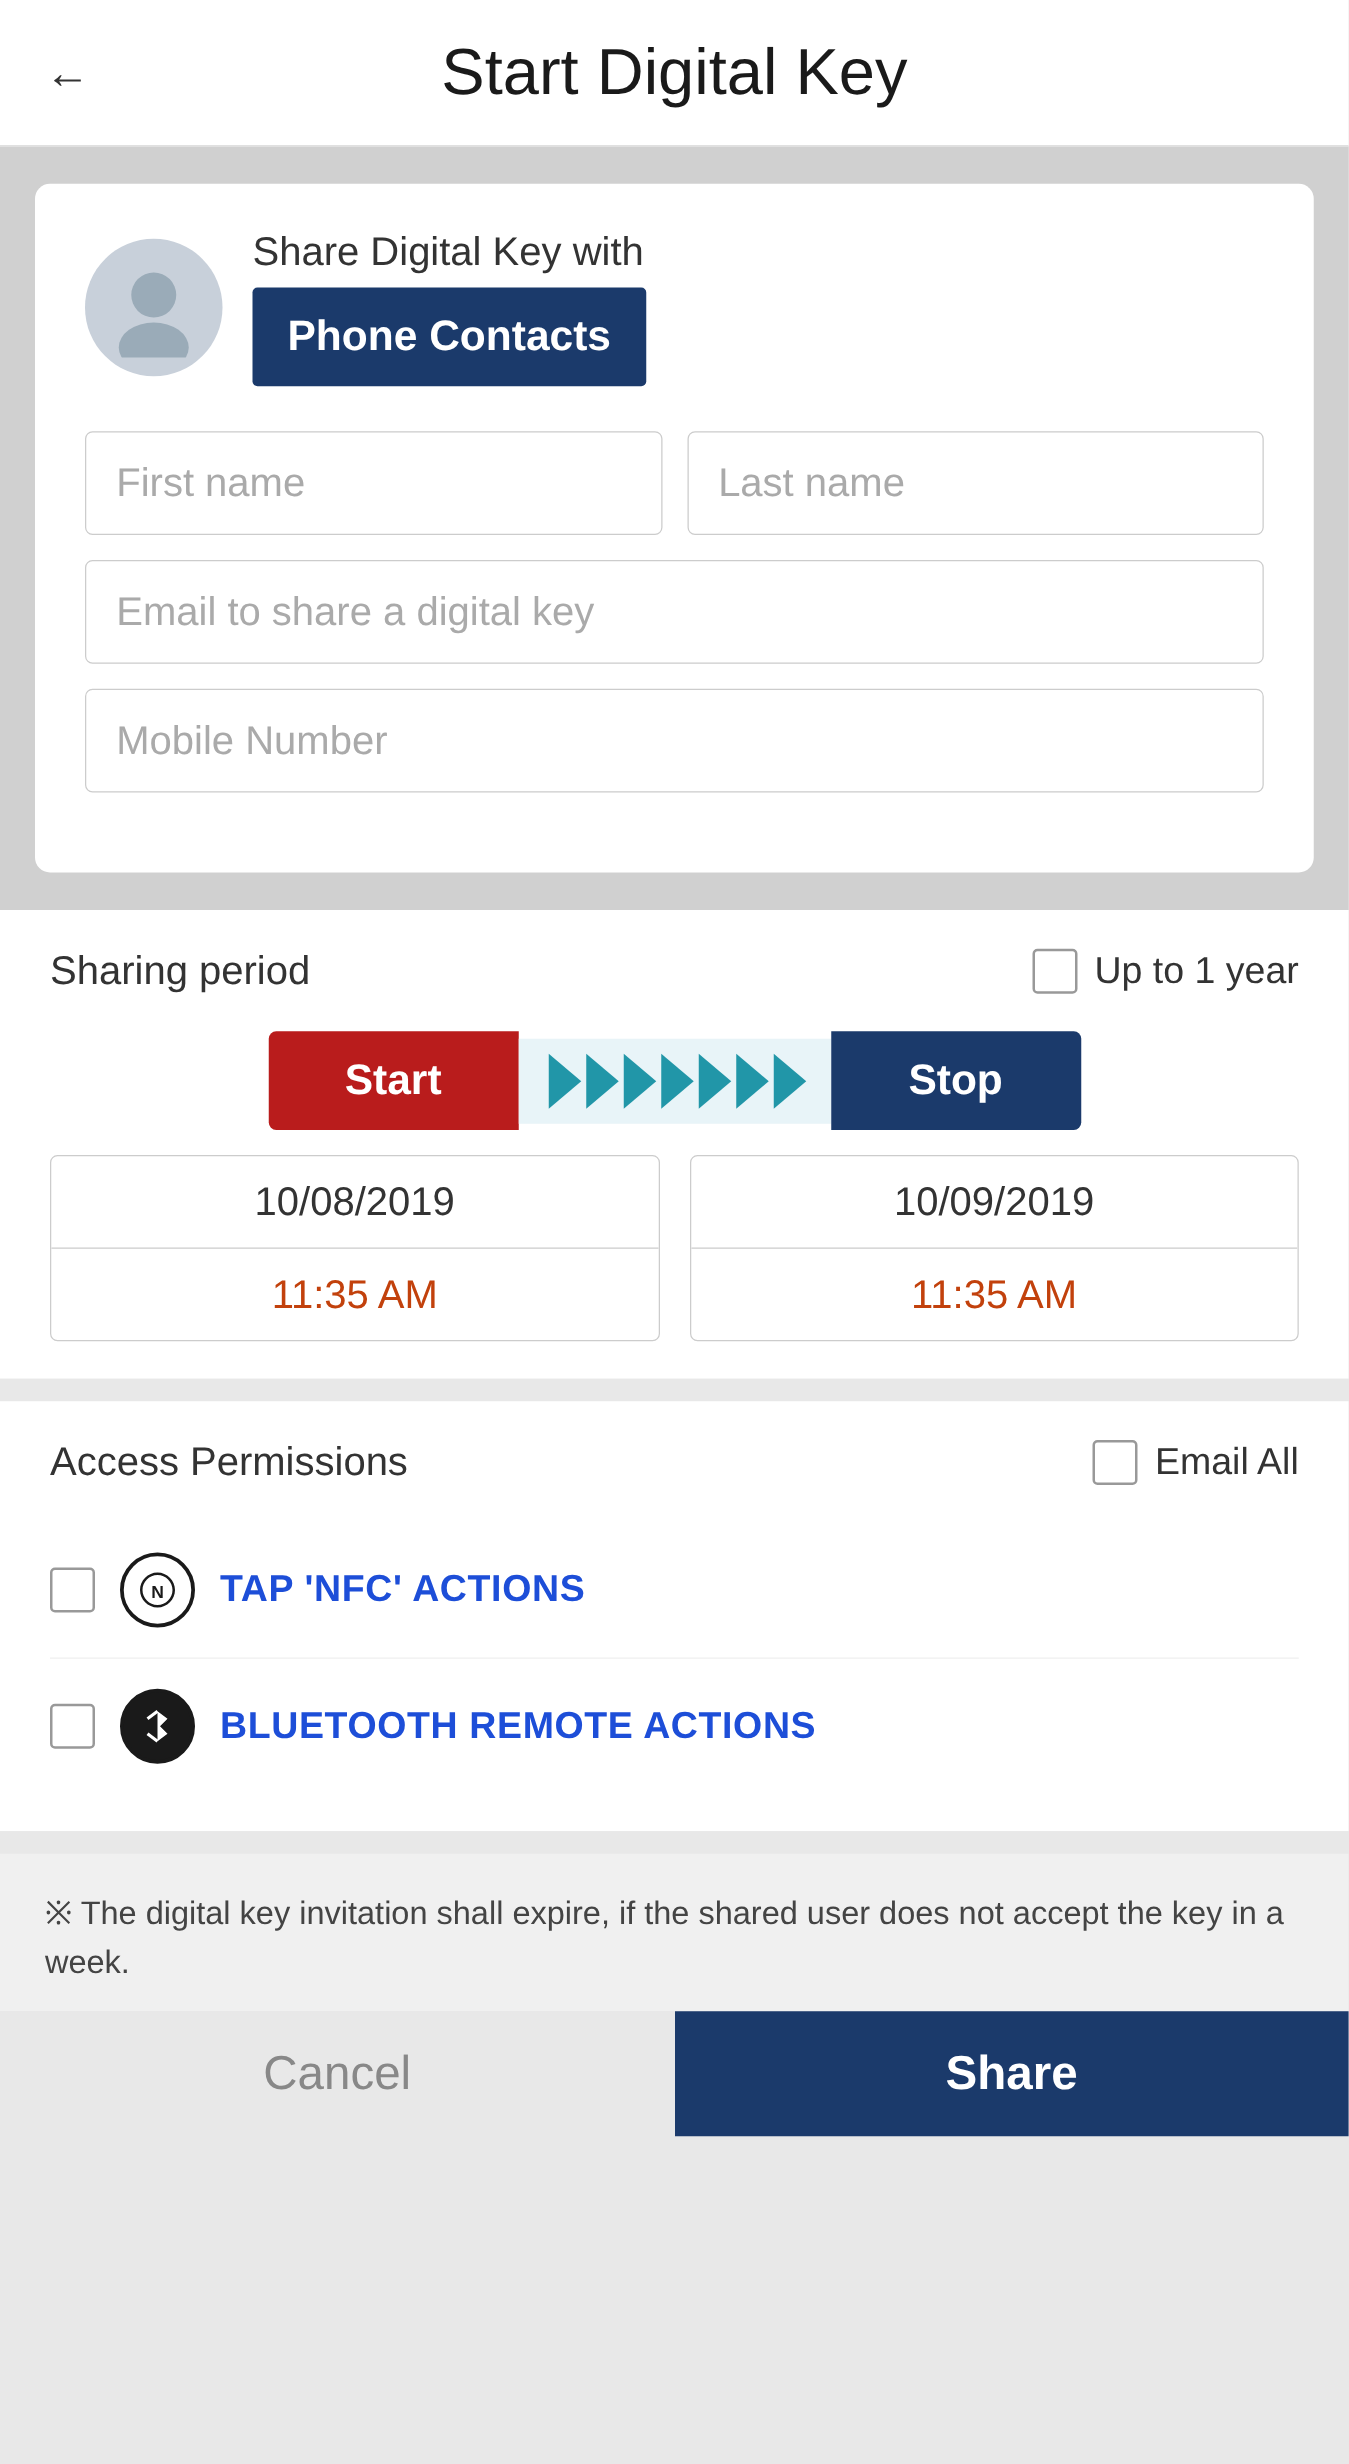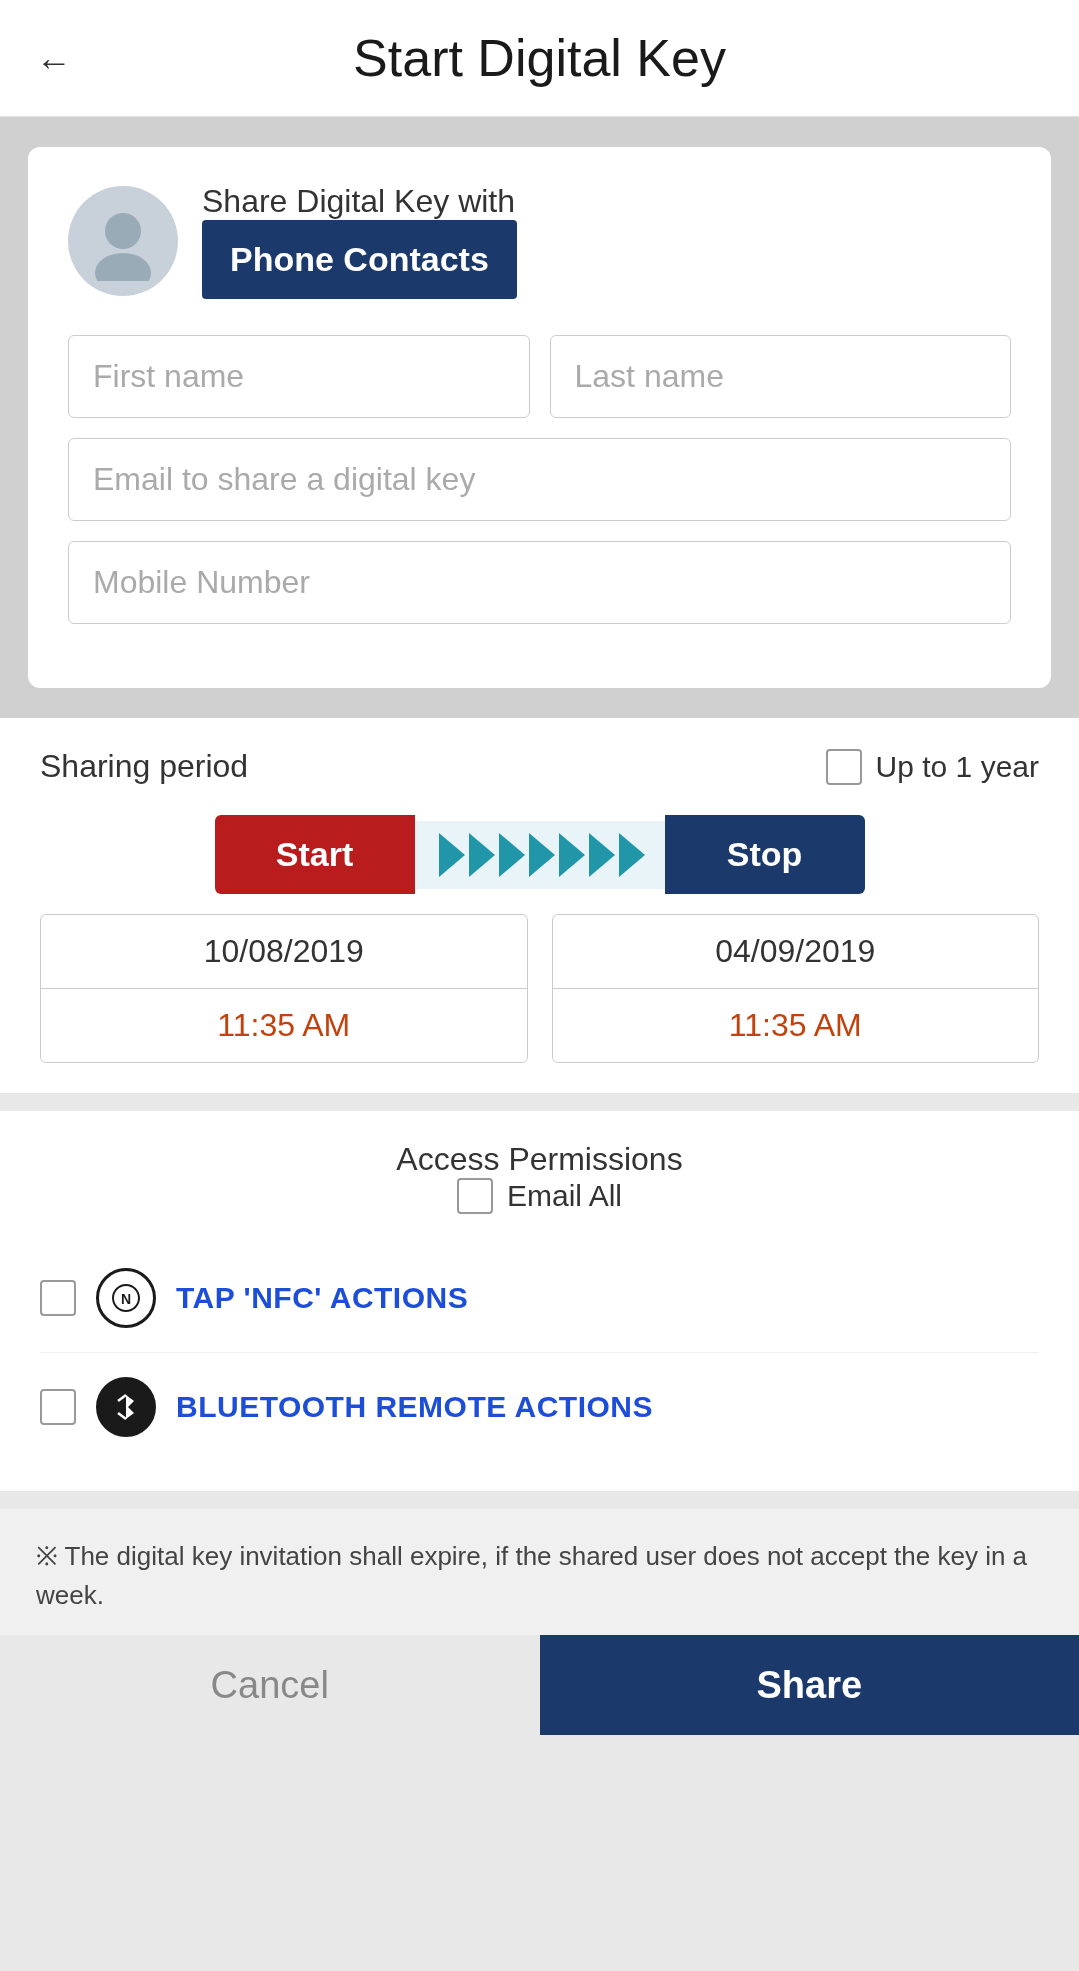--- a/index.html
+++ b/index.html
@@ -63,20 +63,21 @@
       flex-shrink: 0;
       overflow: hidden;
     }
     .avatar-svg {
       width: 80px;
       height: 80px;
     }
     .card-header-text {
       display: flex;
       flex-direction: column;
+      gap: 10px;
     }
     .share-with-label {
       font-size: 32px;
       color: #333;
     }
     .phone-contacts-badge {
       background: #1b3a6b;
       color: #ffffff;
       font-size: 34px;
       font-weight: 600;
@@ -221,21 +222,20 @@
       text-align: center;
       padding: 18px;
     }
 
     
     .access-header-row {
       display: flex;
       align-items: center;
       justify-content: space-between;
       margin-bottom: 30px;
-      flex-direction: column;
     }
     .access-label {
       font-size: 32px;
       color: #333;
     }
     .select-all-row {
       display: flex;
       align-items: center;
       gap: 14px;
     }
@@ -387,21 +387,21 @@
     </div>
     <button class="stop-btn">Stop</button>
   </div>
 
   <div class="datetime-row">
     <div class="datetime-box">
       <div class="datetime-date">10/08/2019</div>
       <div class="datetime-time">11:35 AM</div>
     </div>
     <div class="datetime-box">
-      <div class="datetime-date">04/09/2019</div>
+      <div class="datetime-date">10/09/2019</div>
       <div class="datetime-time">11:35 AM</div>
     </div>
   </div>
 </div>
 
 <div class="section-divider"></div>
 
 <div class="section">
   <div class="access-header-row">
     <span class="access-label">Access Permissions</span>

